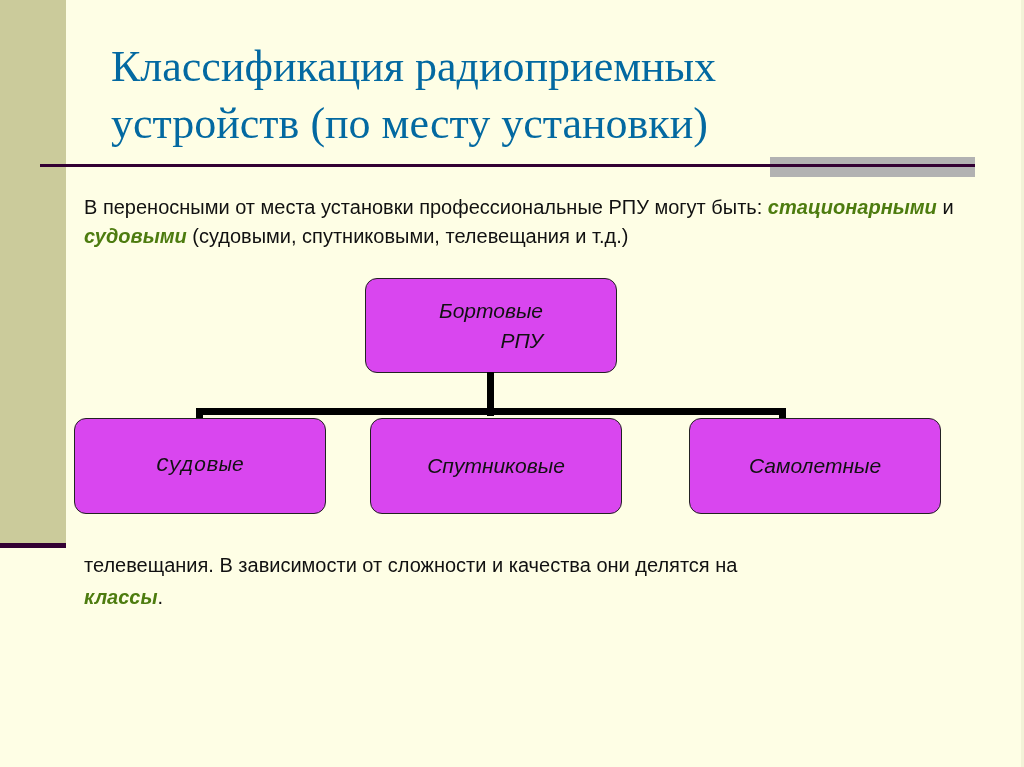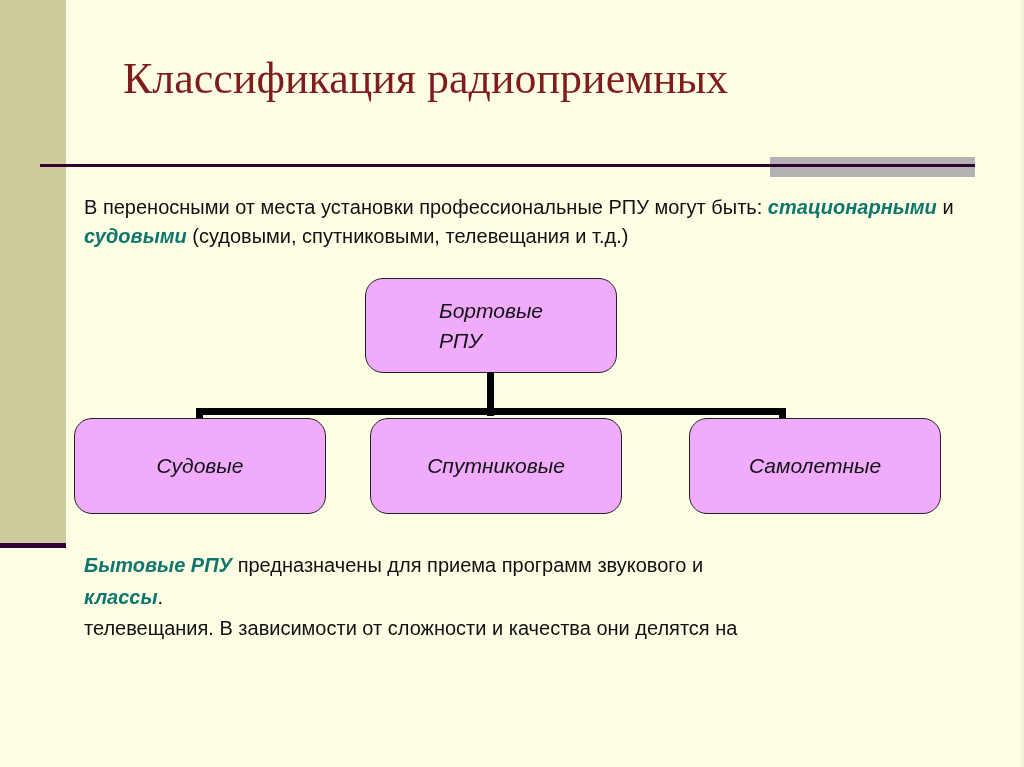--- a/index.html
+++ b/index.html
@@ -16,68 +16,69 @@
       position: absolute; left: 0; top: 543px; width: 66px; height: 5px;
       background: #330033;
     }
     .right-edge {
       position: absolute; right: 0; top: 0; width: 3px; height: 767px;
       background: #f3f3d8;
     }
     .title {
       position: absolute; left: 111px; top: 38px; width: 860px;
       font-family: "Liberation Serif", serif;
-      font-size: 44px; line-height: 57px; color: #7f1d1d;
-      margin: 12px; font-weight: normal;
+      font-size: 44px; line-height: 57px; color: #0369a1;
+      margin: 0; font-weight: normal;
     }
     .title-grey-bar {
       position: absolute; left: 770px; top: 157px; width: 205px; height: 20px;
       background: #b2b2b2;
     }
     .title-rule {
       position: absolute; left: 40px; top: 164px; width: 935px; height: 3px;
       background: #330033;
     }
     .para {
       position: absolute; left: 84px; font-size: 20px; color: #111;
       margin: 0;
     }
     .para1 { top: 193px; width: 880px; line-height: 29px; }
-    .accent { color: #0f766e; font-weight: bold; font-style: italic; }
+    .accent { color: #4d7c0f; font-weight: bold; font-style: italic; }
     .para2 { top: 548px; width: 880px; line-height: 35px; }
     .para2 .line { display: block; }
     .para2 .line-tight { line-height: 28px; }
     .box {
       position: absolute; box-sizing: border-box;
-      background: #f0abfc; border: 1.5px solid #222;
-      border-radius: 18px;
+      background: #d946ef; border: 1.5px solid #222;
+      border-radius: 12px;
       display: flex; align-items: center; justify-content: center;
-      text-align: left; font-style: italic; font-size: 21px; color: #111;
+      text-align: right; font-style: italic; font-size: 21px; color: #111;
       line-height: 30px;
     }
     .root { left: 365px; top: 278px; width: 252px; height: 95px; }
     .child { top: 418px; width: 252px; height: 96px; }
-    .c1 { left: 74px; }
+    .c1 { left: 74px; font-family: Liberation Mono, monospace; }
     .c2 { left: 370px; }
     .c3 { left: 689px; }
     .conn { position: absolute; background: #000; }
     .conn-v-root { left: 487px; top: 372px; width: 7px; height: 44px; }
     .conn-h { left: 196px; top: 408px; width: 590px; height: 7px; }
     .conn-v1 { left: 196px; top: 408px; width: 7px; height: 11px; }
     .conn-v3 { left: 779px; top: 408px; width: 7px; height: 11px; }
   </style>
 </head>
 <body>
 
 <div class="sidebar"></div>
 <div class="sidebar-line"></div>
 <div class="right-edge"></div>
 
 <h1 class="title">
   <span>Классификация радиоприемных</span><br>
+  <span>устройств (по месту установки)</span>
 </h1>
 
 <div class="title-grey-bar"></div>
 <div class="title-rule"></div>
 
 <p class="para para1"><span>В переносными от места установки профессиональные РПУ могут быть: </span><span class="accent">стационарными</span><span> и </span><span class="accent">судовыми</span><span> (судовыми, спутниковыми, телевещания и т.д.)</span></p>
 
 <div class="box root">
   <span>
     <span>Бортовые</span><br>
@@ -94,16 +95,15 @@
   <span>Судовые</span>
 </div>
 <div class="box child c2">
   <span>Спутниковые</span>
 </div>
 <div class="box child c3">
   <span>Самолетные</span>
 </div>
 
 <div class="para para2">
-  <span class="line"><span class="accent">Бытовые РПУ</span><span> предназначены для приема программ звукового и</span></span>
+  <span class="line">телевещания. В зависимости от сложности и качества они делятся на</span>
   <span class="line line-tight"><span class="accent">классы</span><span>.</span></span>
-  <span class="line">телевещания. В зависимости от сложности и качества они делятся на</span>
 </div>
 
 </body></html>

